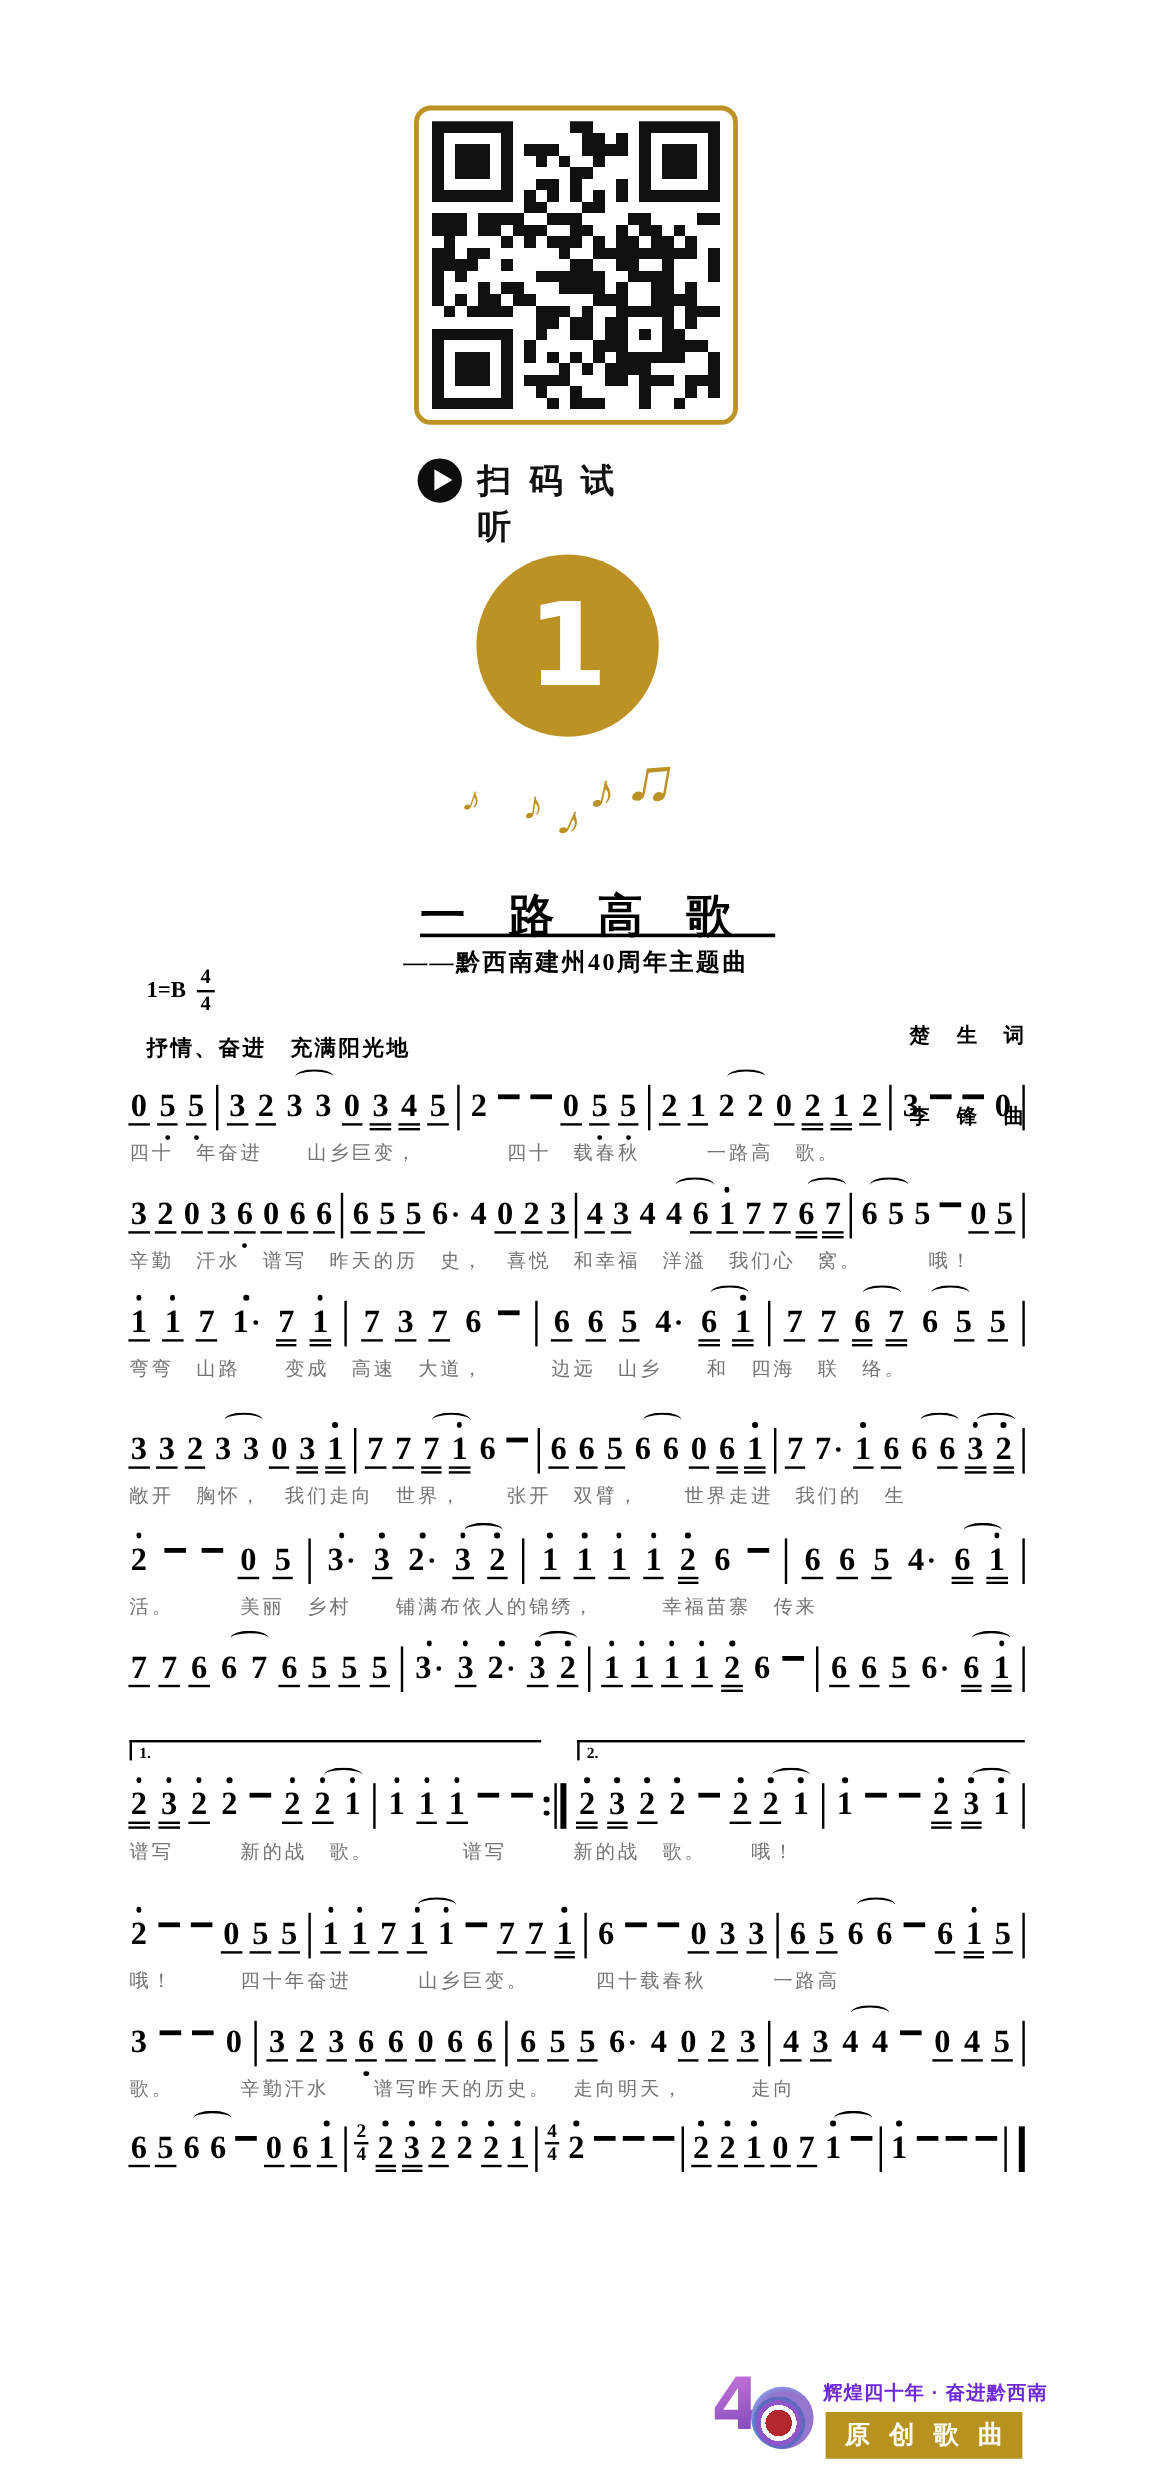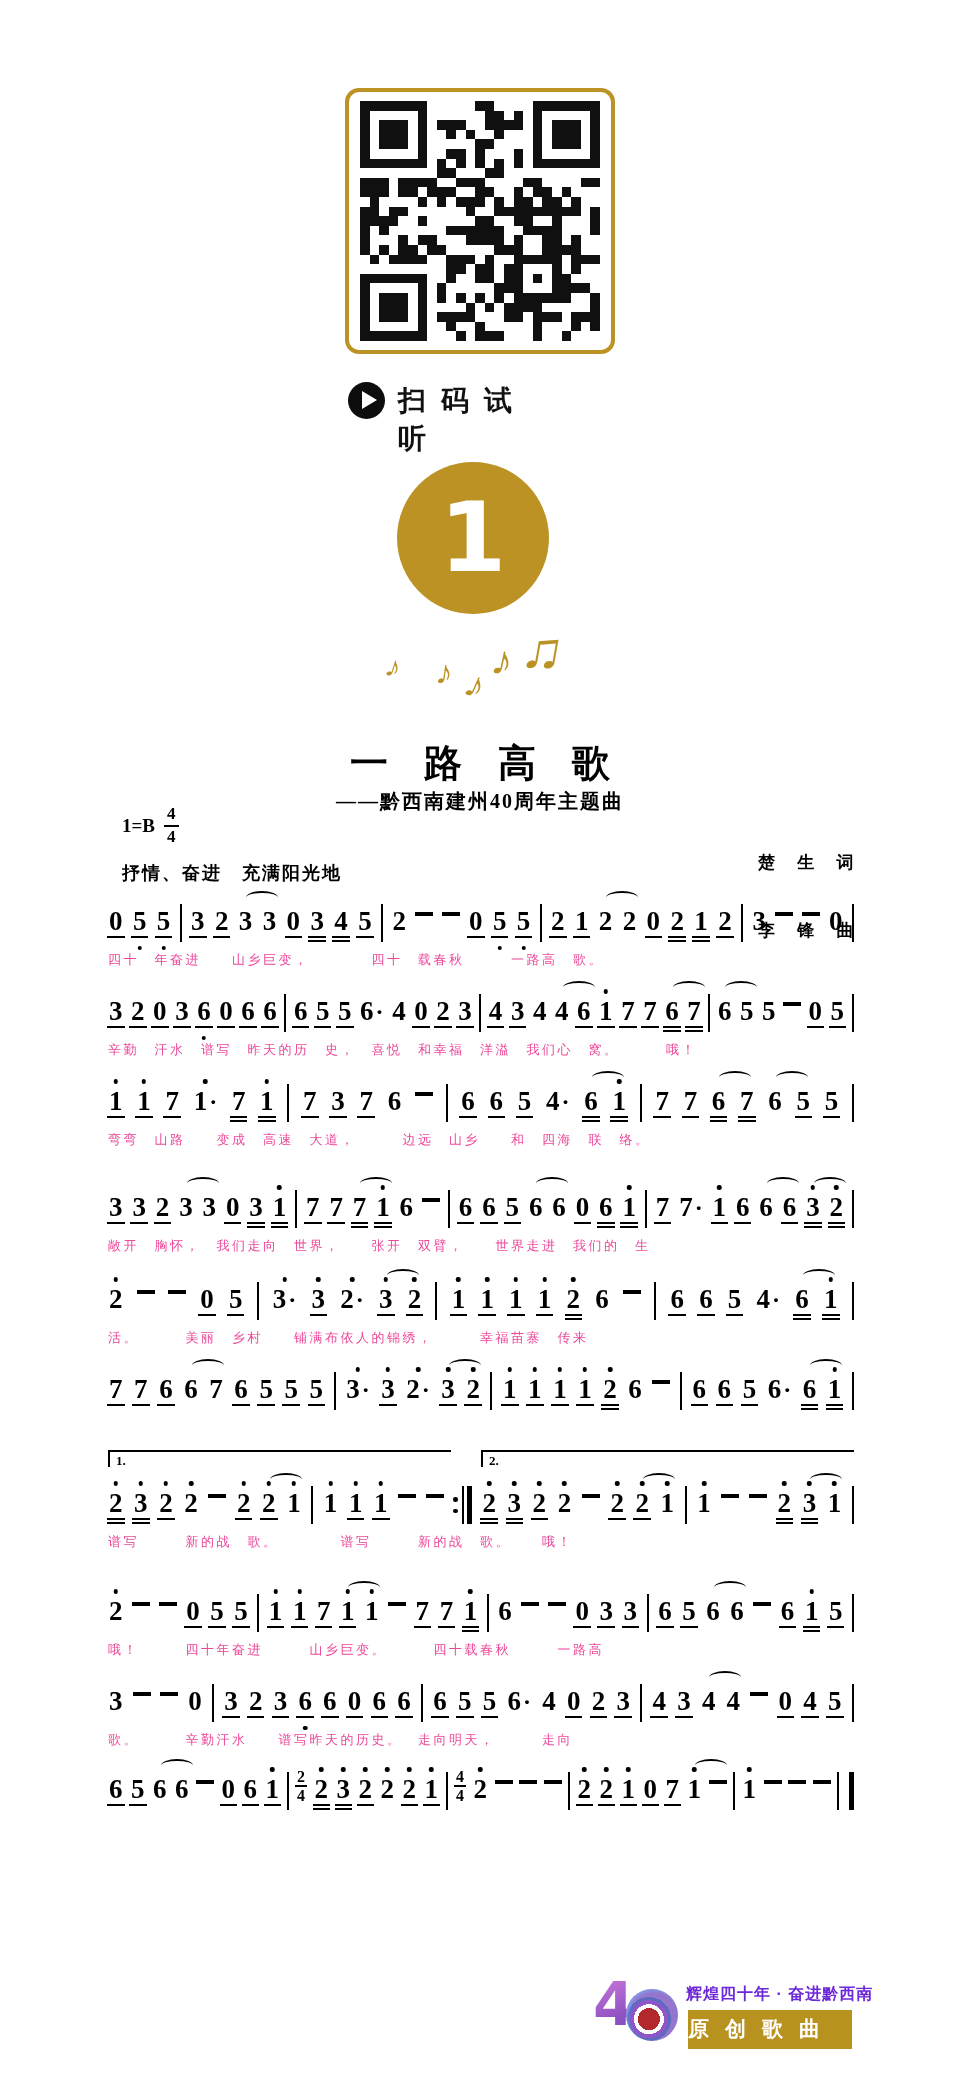--- a/index.html
+++ b/index.html
@@ -23,21 +23,21 @@
              background:#BD9224;color:#fff;display:flex;align-items:center;justify-content:center;
              font:bold 96px "DejaVu Sans",sans-serif;}
 
   
   .deco-notes{position:absolute;left:378px;top:622px;width:215px;height:95px;color:#BD9224;}
   .deco-notes span{position:absolute;line-height:1;}
 
   
   .song-title{position:absolute;top:738px;left:0;width:100%;text-align:center;
               font:bold 38px "Liberation Sans",sans-serif;letter-spacing:36px;}
-  .song-title span{margin-right:-36px;}
+  .song-title span{margin-right:-36px;text-decoration:underline;}
   .song-subtitle{position:absolute;top:788px;left:0;width:100%;text-align:center;
                  font:normal 20px "Liberation Serif",serif;letter-spacing:2px;font-weight:600;}
 
   .meta-left{position:absolute;left:122px;top:804px;}
   .keyline{display:flex;align-items:center;gap:9px;font:bold 19px "Liberation Serif",serif;}
   .frac{display:inline-flex;flex-direction:column;align-items:center;line-height:1.05;
         font:bold 17px "Liberation Serif",serif;}
   .frac .t{border-bottom:2px solid #000;padding:0 3px 1px;}
   .tempo{margin-top:14px;font:bold 18px "Liberation Serif",serif;letter-spacing:2px;}
 
@@ -46,21 +46,21 @@
 
   
   .system{position:absolute;left:108px;width:746px;}
   .system:nth-of-type(1){top:896px}.system:nth-of-type(2){top:986px}
   .system:nth-of-type(3){top:1076px}.system:nth-of-type(4){top:1182px}
   .system:nth-of-type(5){top:1274px}.system:nth-of-type(6){top:1364px}
   .system:nth-of-type(7){top:1478px}.system:nth-of-type(8){top:1586px}
   .system:nth-of-type(9){top:1676px}.system:nth-of-type(10){top:1764px}
 
   .notation{position:relative;display:flex;justify-content:space-between;align-items:flex-end;height:46px;}
-  .lyrics{margin-top:9px;font-size:13px;letter-spacing:2.5px;white-space:pre;color:#ec4899;}
+  .lyrics{margin-top:9px;font-size:16px;letter-spacing:2.5px;white-space:pre;color:#737373;}
 
   .note{position:relative;display:inline-block;font:bold 27px "Liberation Serif",serif;
         line-height:1;padding:0 1px 7px;}
   .note .num{position:relative;}
   .note .aug{font-size:24px;margin-left:2px;}
   .note .ul{position:absolute;left:-1px;right:-1px;height:2px;background:#000;bottom:4px;}
   .note .ul2{bottom:0;}
   .note .oda{position:absolute;left:50%;transform:translateX(-50%);top:-9px;width:4.5px;height:4.5px;border-radius:50%;background:#000;}
   .note .odb{position:absolute;left:50%;transform:translateX(-50%);bottom:-8px;width:4.5px;height:4.5px;border-radius:50%;background:#000;}
   .note .slur{position:absolute;left:55%;top:-17px;width:32px;height:11px;
@@ -86,21 +86,21 @@
   .logo4{position:absolute;left:0;top:0;font:bold 60px "DejaVu Sans",sans-serif;line-height:1;
          color:#9A55C8;background:linear-gradient(160deg,#cb79da 5%,#8a4fc0 75%);
          -webkit-background-clip:text;background-clip:text;-webkit-text-fill-color:transparent;}
   .disc{position:absolute;left:33px;top:15px;width:52px;height:52px;border-radius:50%;
         background:radial-gradient(circle at 44% 58%, #B3282D 0 11px, #ffffff 11px 15px,
                    #8f56c9 15px 19px, #5c6bc0 19px 22px, #9575cd 22px 26px);
         box-shadow:inset 2px 2px 3px rgba(120,180,250,.55);}
   .slogan{position:absolute;left:686px;top:1984px;font:bold 16px "Liberation Sans",sans-serif;
           color:#6d28d9;letter-spacing:1px;white-space:pre;}
   .badge{position:absolute;left:688px;top:2010px;width:164px;background:#B8921E;color:#fff;
-         font:bold 21px "Liberation Sans",sans-serif;padding:5px 0 6px;
+         font:bold 21px "Liberation Sans",sans-serif;text-align:center;padding:5px 0 6px;
          letter-spacing:16px;}
   .badge span{margin-right:-16px;}
 </style>
 </head>
 <body>
 
 <div class="qr-box">
   <svg id="qr-svg" viewBox="0 0 25 25">
       <g fill="#101010">
         <rect x="0" y="0" width="1" height="1"></rect>

